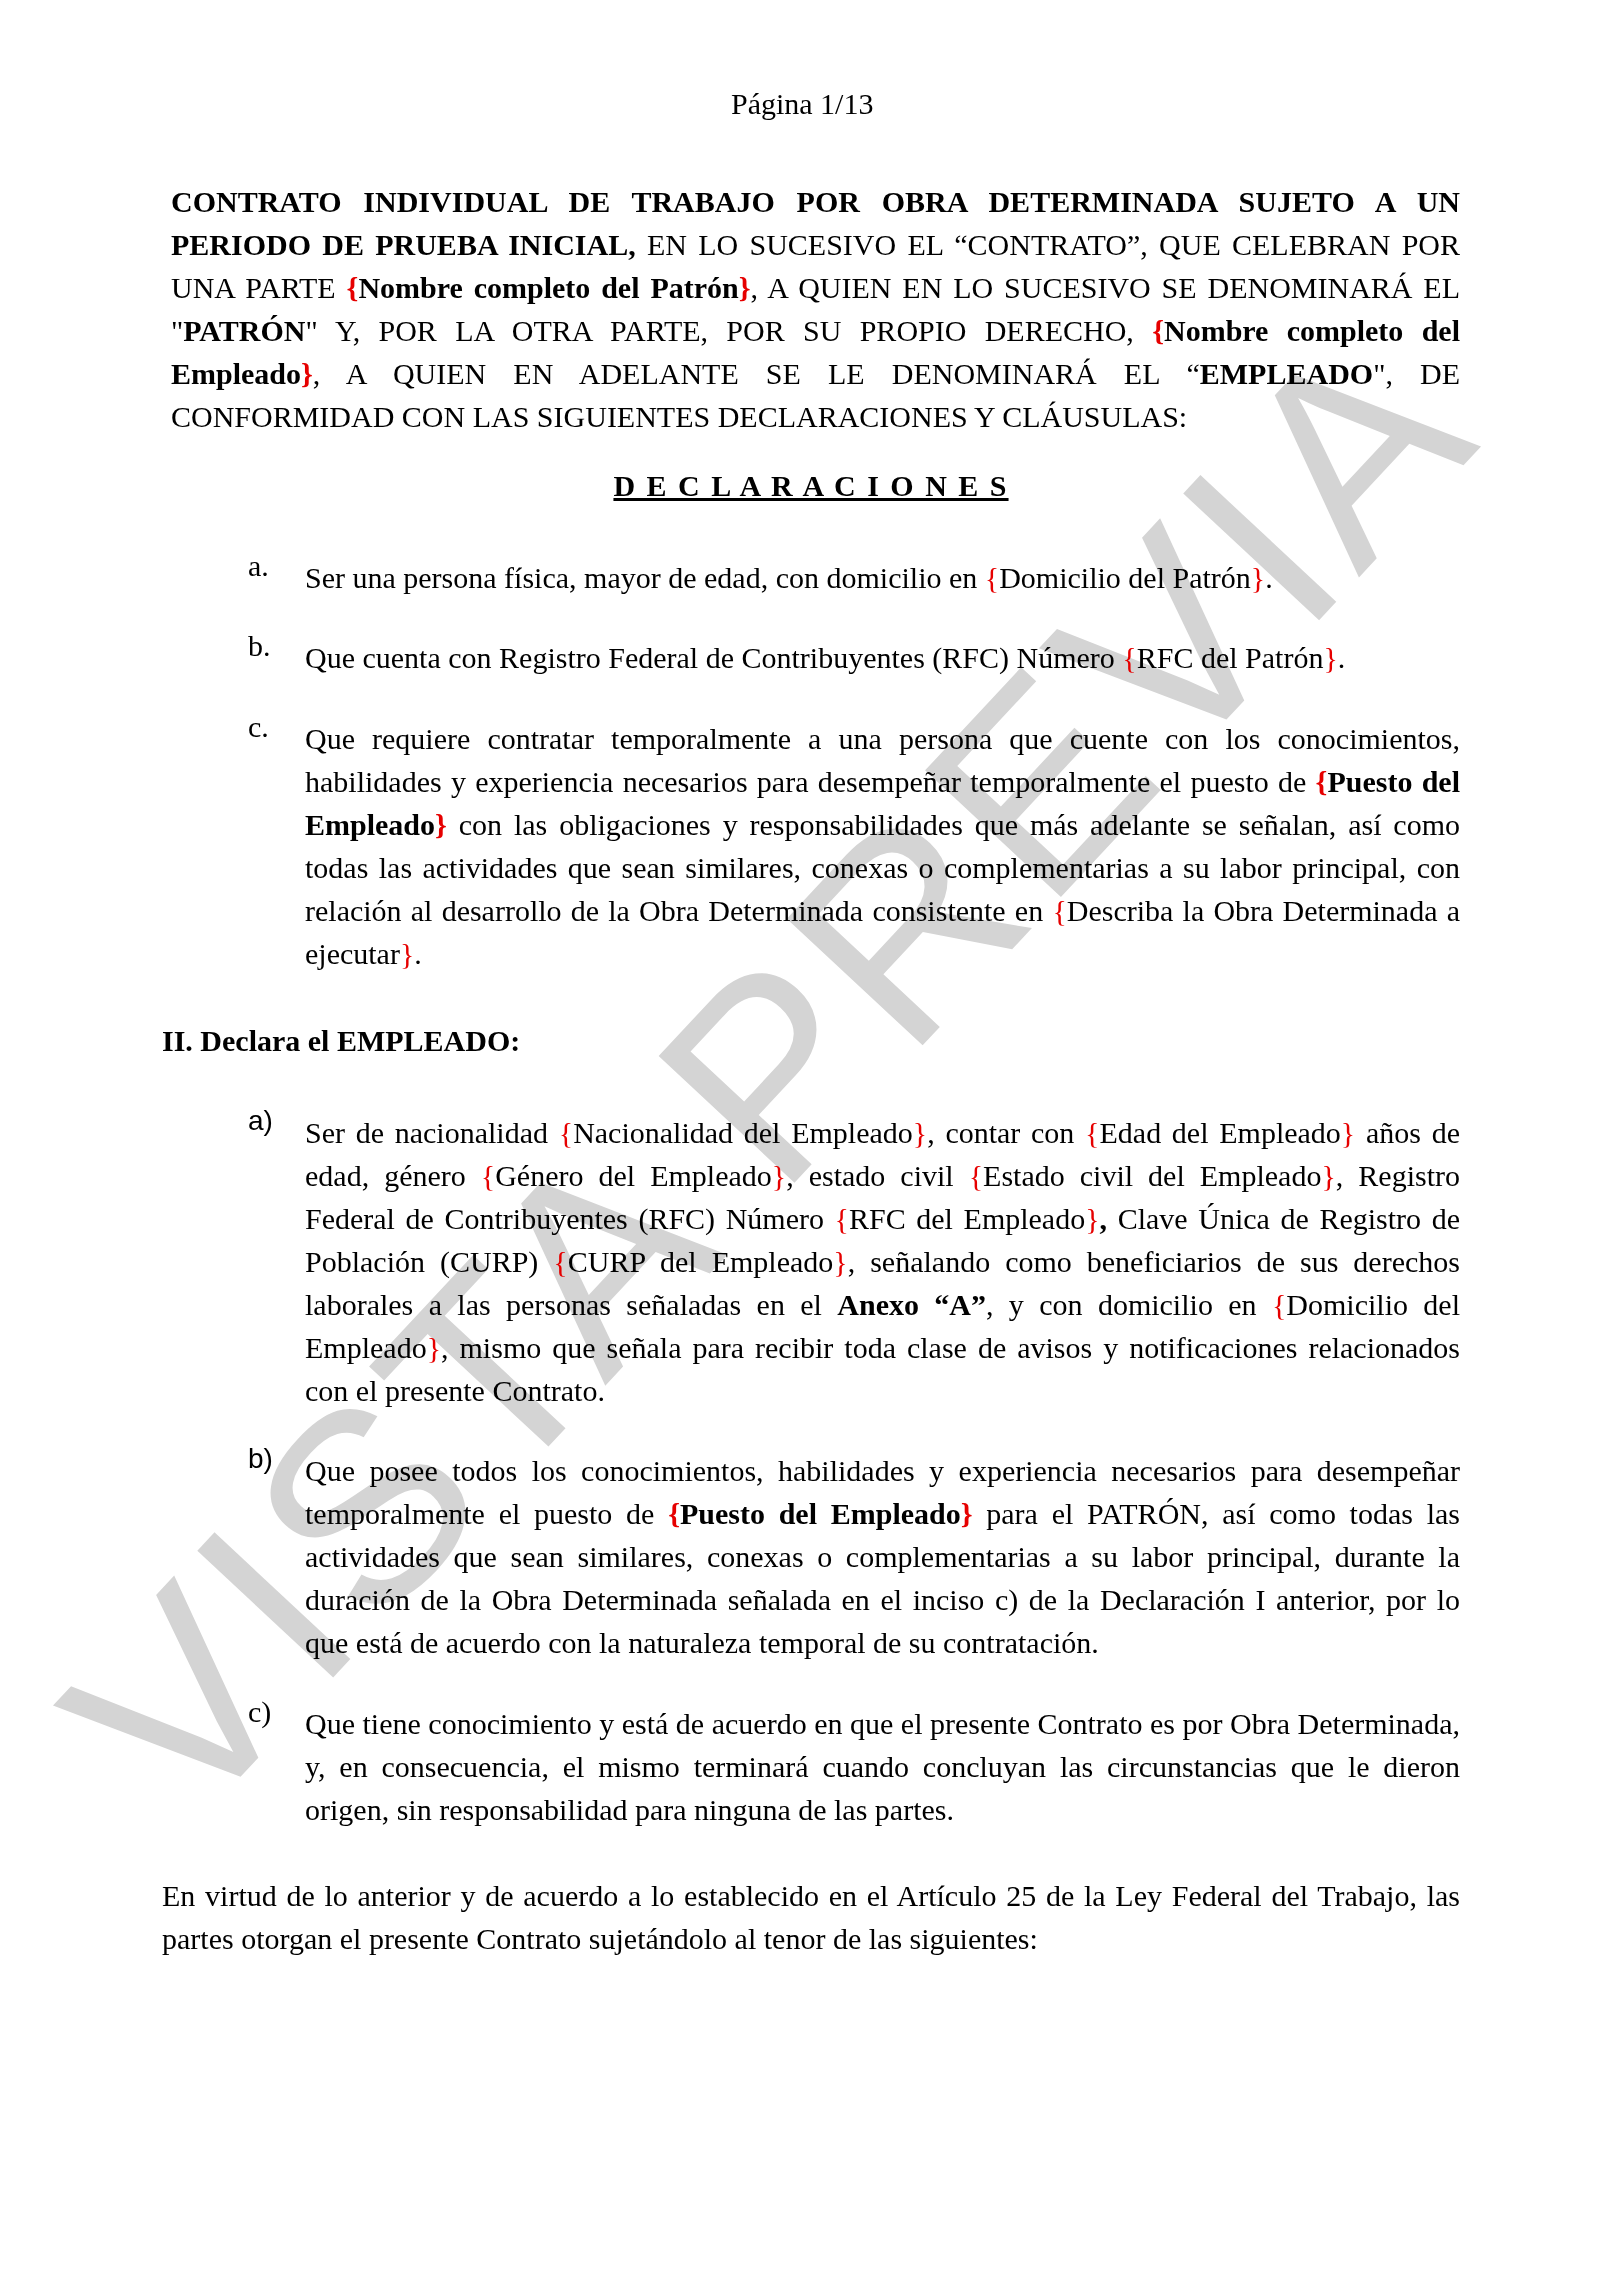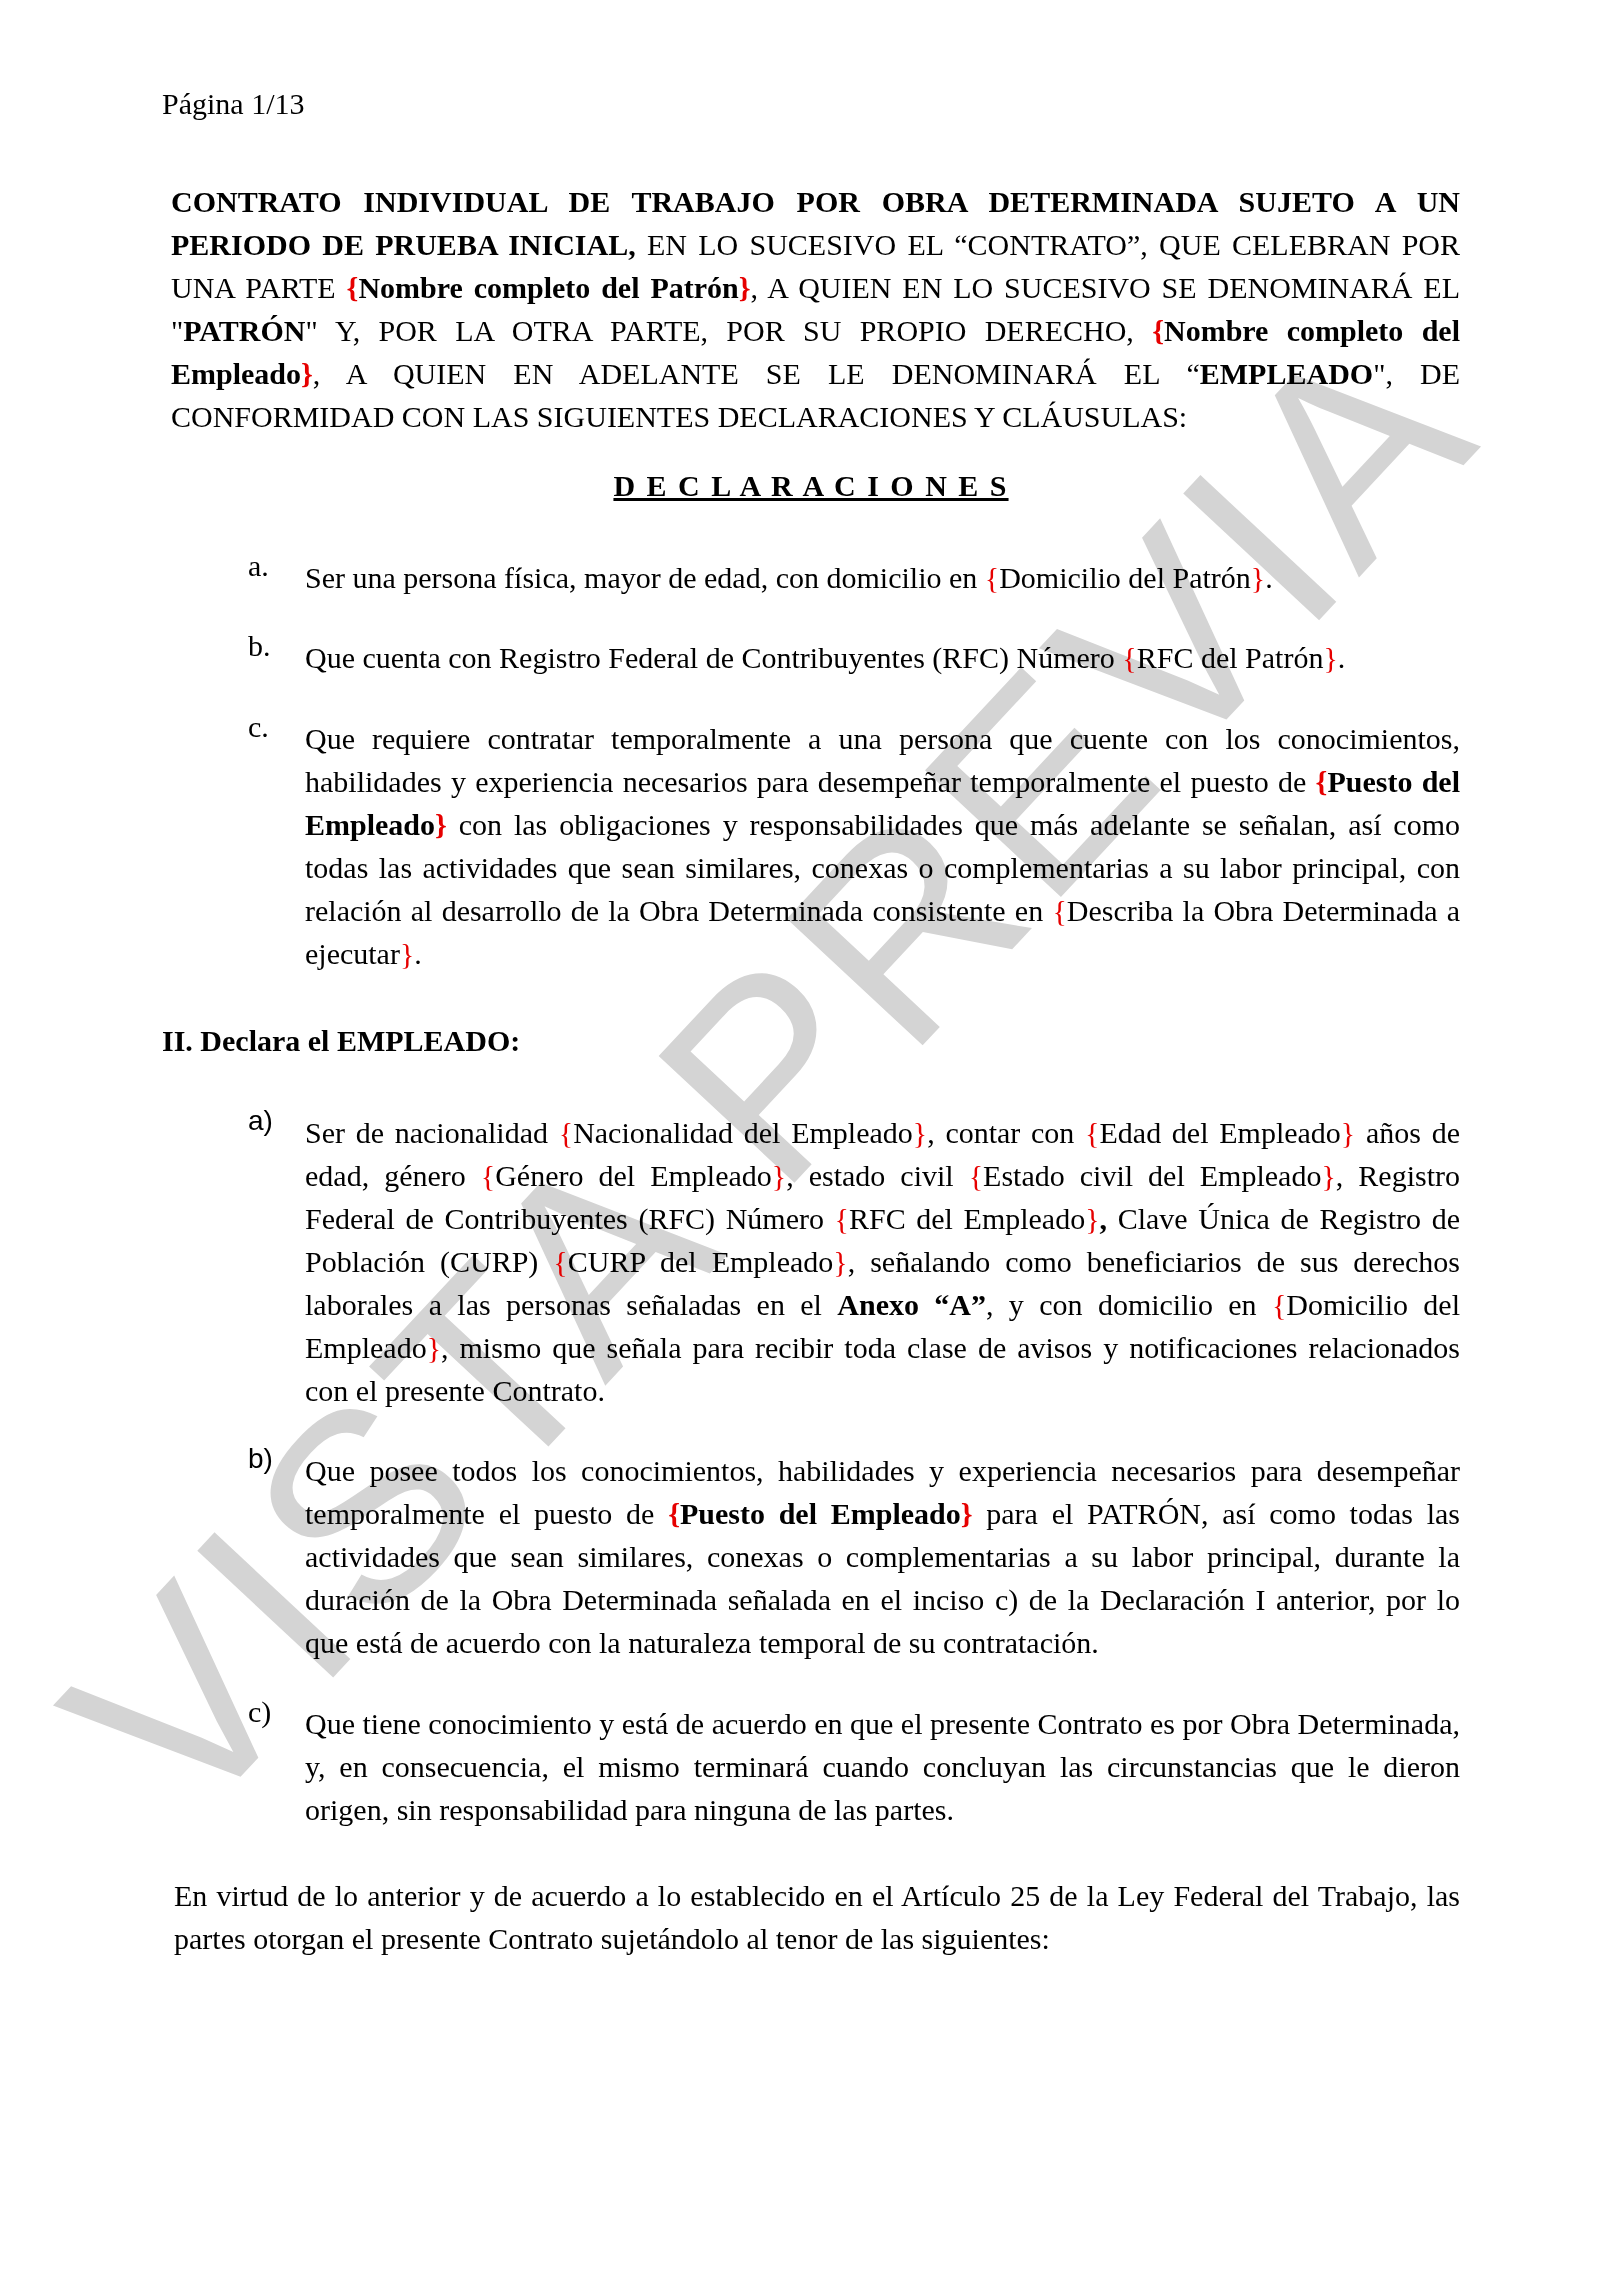--- a/index.html
+++ b/index.html
@@ -31,21 +31,21 @@
     white-space:nowrap;
     z-index:0;
     user-select:none;
   }
   .content{
     position:relative;
     z-index:1;
     padding:82px 161px 0 162px;
   }
   .page-number{
-    text-align:left;
+    text-align:center;
     padding-right:17.6px;
   }
   .title-para{
     margin:55px 0 0 9px;
     text-align:justify;
     font-weight:bold;
   }
   .title-para .run-n{font-weight:normal;}
   .center-heading{
     margin:25.5px 0 0 0;
@@ -79,21 +79,21 @@
   }
   .list-2{margin-top:43px;}
   .list-2 li{margin-bottom:39px;}
   .list-2 li:nth-child(1) .marker,
   .list-2 li:nth-child(2) .marker{
     font-family:"Liberation Sans","DejaVu Sans",sans-serif;
     font-size:28px;
   }
   .section-2-heading{margin-top:44px;}
   .closing-para{
-    margin:43px 0 0 12px;
+    margin:43px 0 0 0;
     text-align:justify;
   }
   .clausulas{
     margin-top:51px;
   }
   .run-n{font-weight:normal;color:var(--ink);}
   .run-b{font-weight:bold;color:var(--ink);}
   .run-r{font-weight:normal;color:var(--red);}
   .run-rb{font-weight:bold;color:var(--red);}
 </style>

